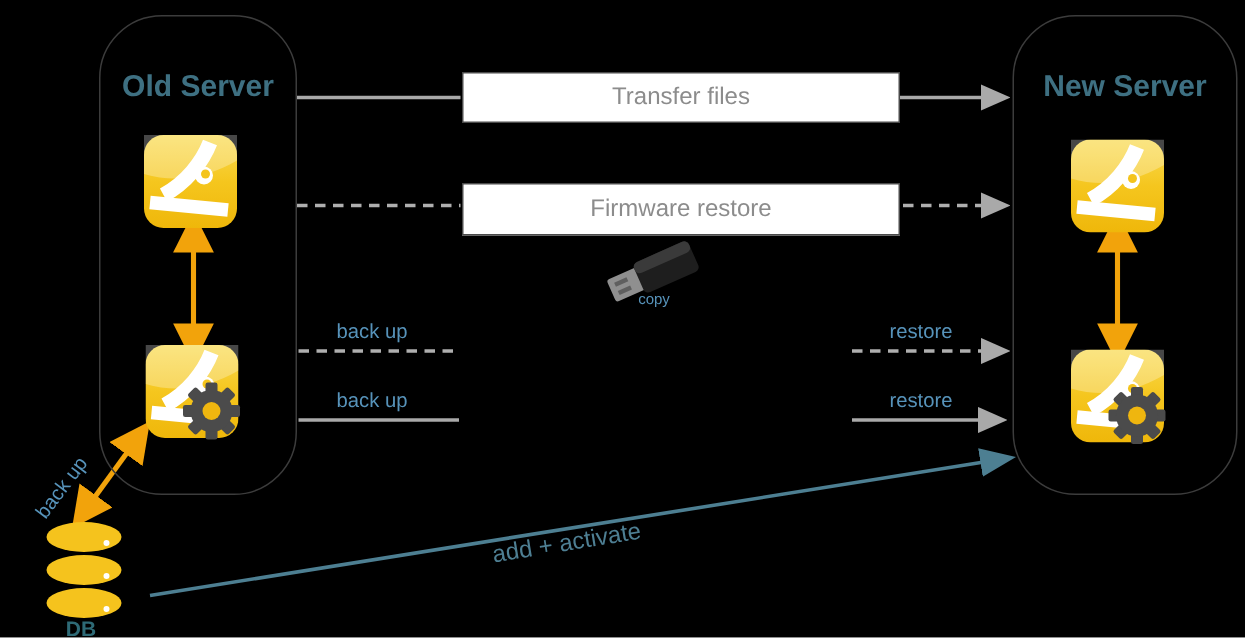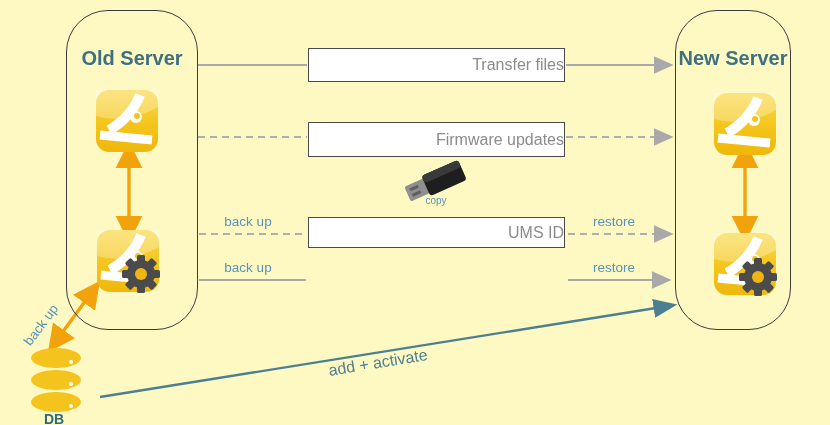--- a/index.html
+++ b/index.html
@@ -2,59 +2,59 @@
 <html><head>
 <meta charset="utf-8">
 <style>
   html, body { margin: 0; padding: 0; background: #ffffff; }
   body { font-family: "Liberation Sans", sans-serif; }
 
   .canvas {
     position: relative;
     width: 830px;
     height: 425px;
-    background: #fef9c3;
+    background: #000000;
     overflow: hidden;
   }
 
   .layer { position: absolute; left: 0; top: 0; }
 
   .server-box {
     position: absolute;
     top: 10px;
     height: 320px;
     border: 1.6px solid #3c3c3c;
     border-radius: 42px;
     box-sizing: border-box;
     background: transparent;
   }
   .server-box.old { left: 66px;  width: 132px; }
-  .server-box.new { left: 675px; width: 116px; }
+  .server-box.new { left: 675px; width: 150px; }
 
   .server-title {
     position: absolute;
     left: 0; right: 0;
     top: 36px;
     text-align: center;
     font-size: 20px;
     font-weight: bold;
     color: #3E7082;
     white-space: nowrap;
   }
 
   .mid-box {
     position: absolute;
     left: 308px;
-    width: 257px;
+    width: 292px;
     border: 1.4px solid #4A4A4A;
     box-sizing: border-box;
     background: #ffffff;
     display: flex;
     align-items: center;
-    justify-content: flex-end;
+    justify-content: center;
     font-size: 16px;
     color: #8C8C8C;
     white-space: nowrap;
   }
   .mid-box.row1 { top: 48px;  height: 34px; }
   .mid-box.row2 { top: 122px; height: 35px; }
   .mid-box.row3 { top: 217px; height: 31px; }
   .mid-box.row4 { top: 262px; height: 31px; }
 
   .small-label {
@@ -196,24 +196,21 @@
     <div class="server-title">Old Server</div>
   </div>
   <div class="server-box new">
     <div class="server-title">New Server</div>
   </div>
 
   <div class="mid-box row1">
     <span>Transfer files</span>
   </div>
   <div class="mid-box row2">
-    <span>Firmware updates</span>
-  </div>
-  <div class="mid-box row3">
-    <span>UMS ID</span>
+    <span>Firmware restore</span>
   </div>
 
   <div class="small-label bu-ums">back up</div>
   <div class="small-label re-ums">restore</div>
   <div class="small-label bu-cfg">back up</div>
   <div class="small-label re-cfg">restore</div>
   <div class="small-label copy">copy</div>
 
   <div class="rot-label db-backup">back up</div>
   <div class="rot-label add-activate">add + activate</div>

